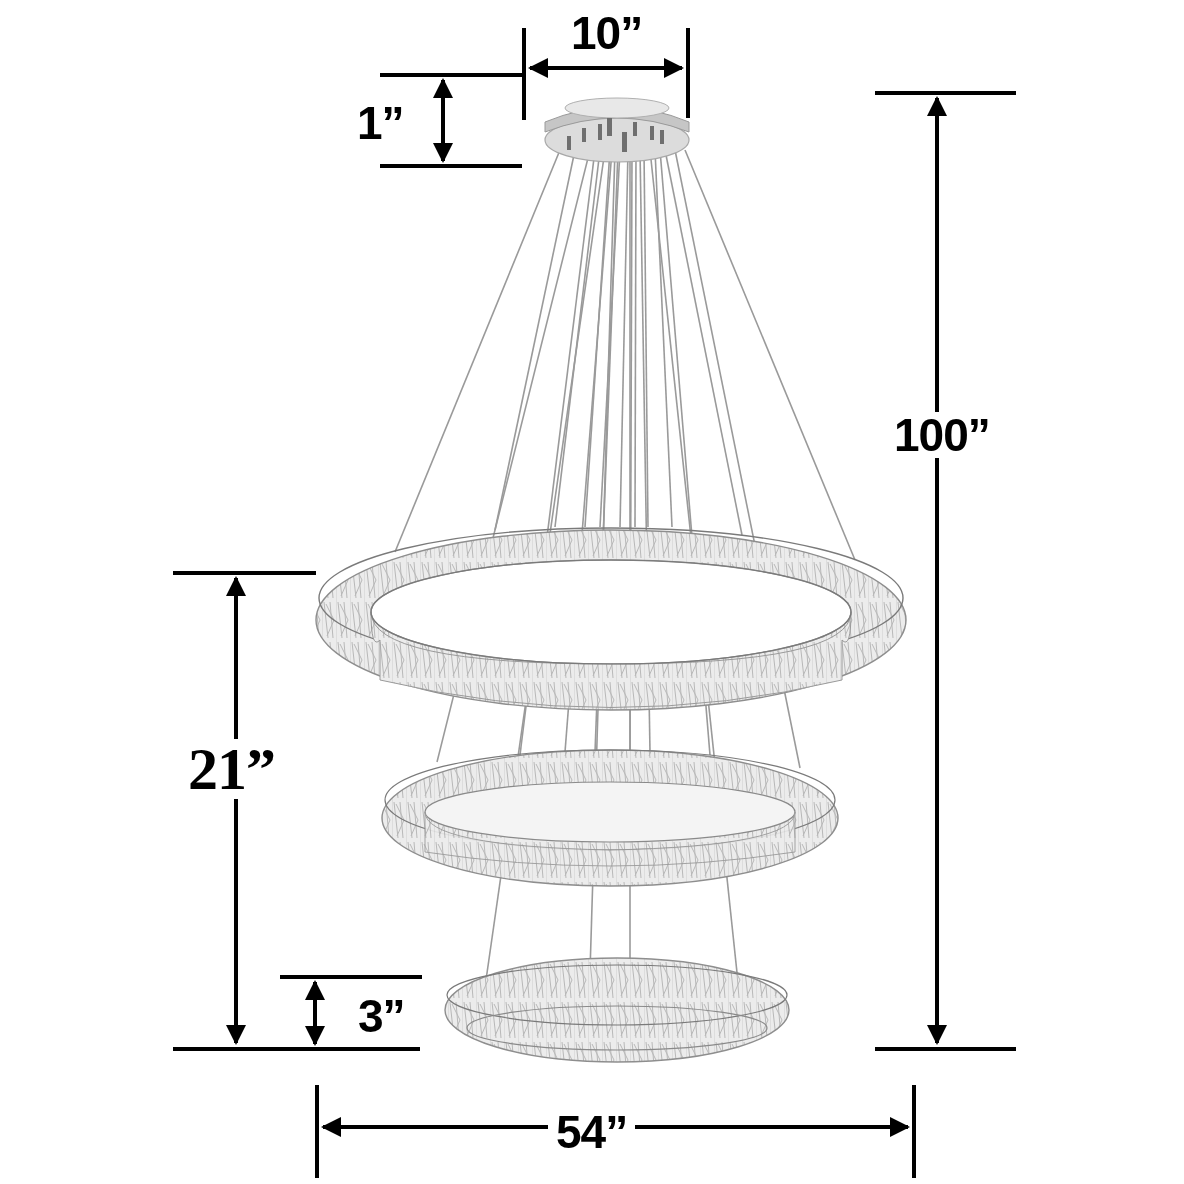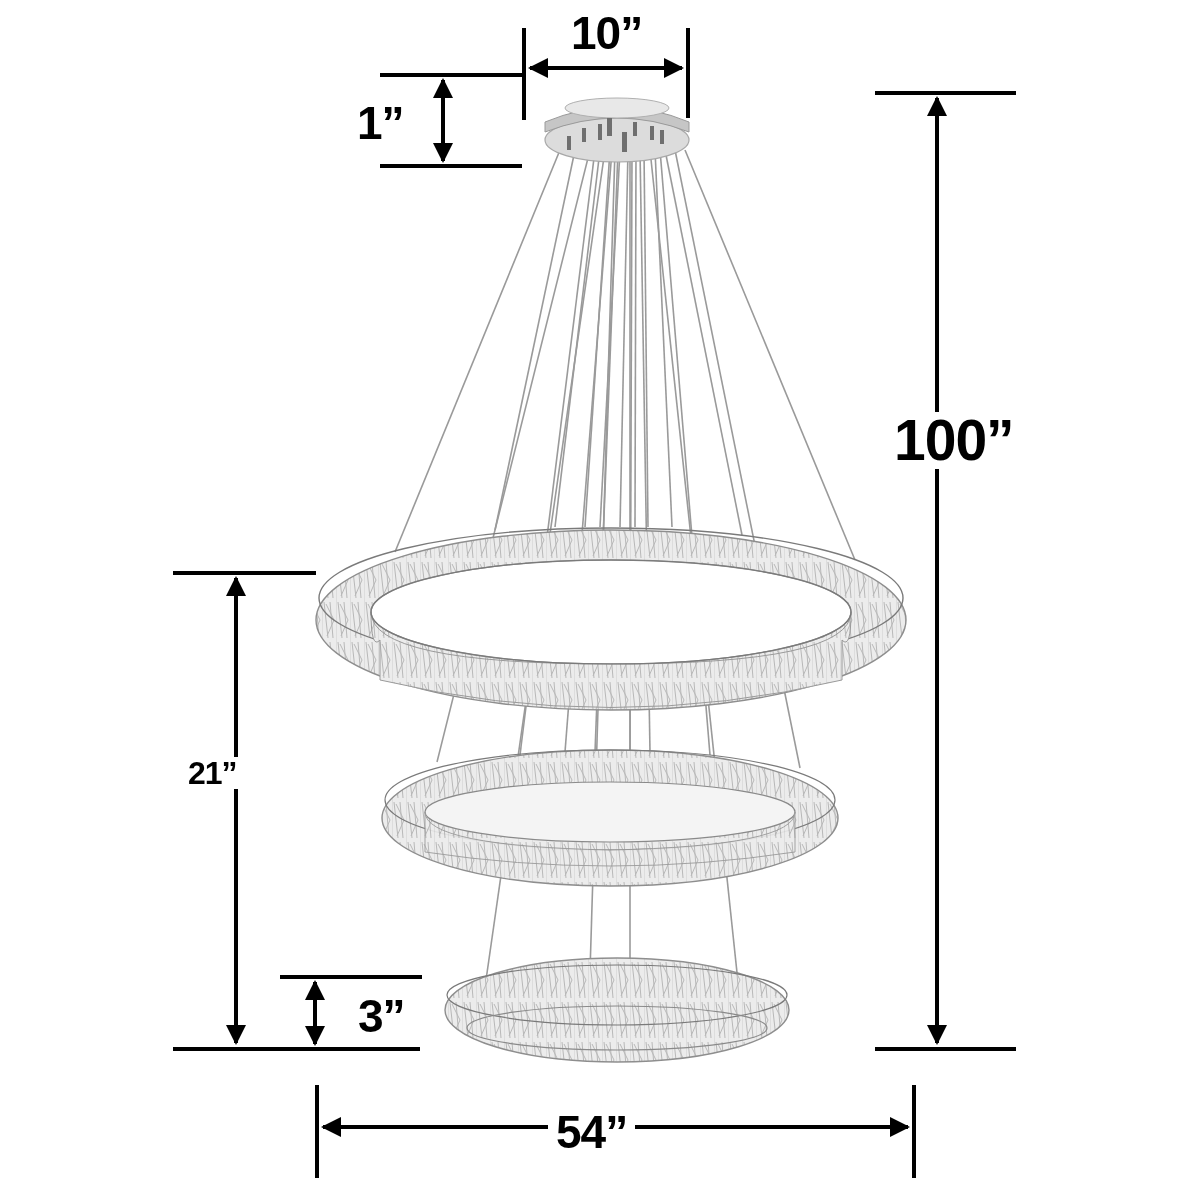--- a/index.html
+++ b/index.html
@@ -10,22 +10,22 @@
       font-family: "Liberation Sans", "DejaVu Sans", sans-serif;
       font-weight: bold;
       color: #000000;
       line-height: 1;
       white-space: nowrap;
       background: #ffffff;
       letter-spacing: -1px;
     }
     .lbl-width-top { left: 571px; top: 10px; font-size: 46px; background: transparent; }
     .lbl-canopy-h  { left: 357px; top: 100px; font-size: 46px; background: transparent; }
-    .lbl-overall   { left: 892px; top: 412px; font-size: 57px; padding: 0 2px; }
-    .lbl-drop      { left: 186px; top: 757px; font-size: 32px; padding: 0 2px; }
+    .lbl-overall   { left: 892px; top: 412px; font-size: 46px; padding: 0 2px; }
+    .lbl-drop      { left: 186px; top: 739px; font-size: 60px; padding: 0 2px; font-family: Liberation Serif, serif; }
     .lbl-ring-h    { left: 358px; top: 993px; font-size: 46px; background: transparent; }
     .lbl-diameter  { left: 548px; top: 1109px; font-size: 46px; padding: 0 8px; }
   </style>
 </head>
 <body>
 
 <div id="stage">
   <svg width="1184" height="1184" viewBox="0 0 1184 1184" xmlns="http://www.w3.org/2000/svg">
     <defs>
       <marker id="arrow" viewBox="0 0 10 10" refX="9" refY="5" markerWidth="5" markerHeight="5" orient="auto-start-reverse">

